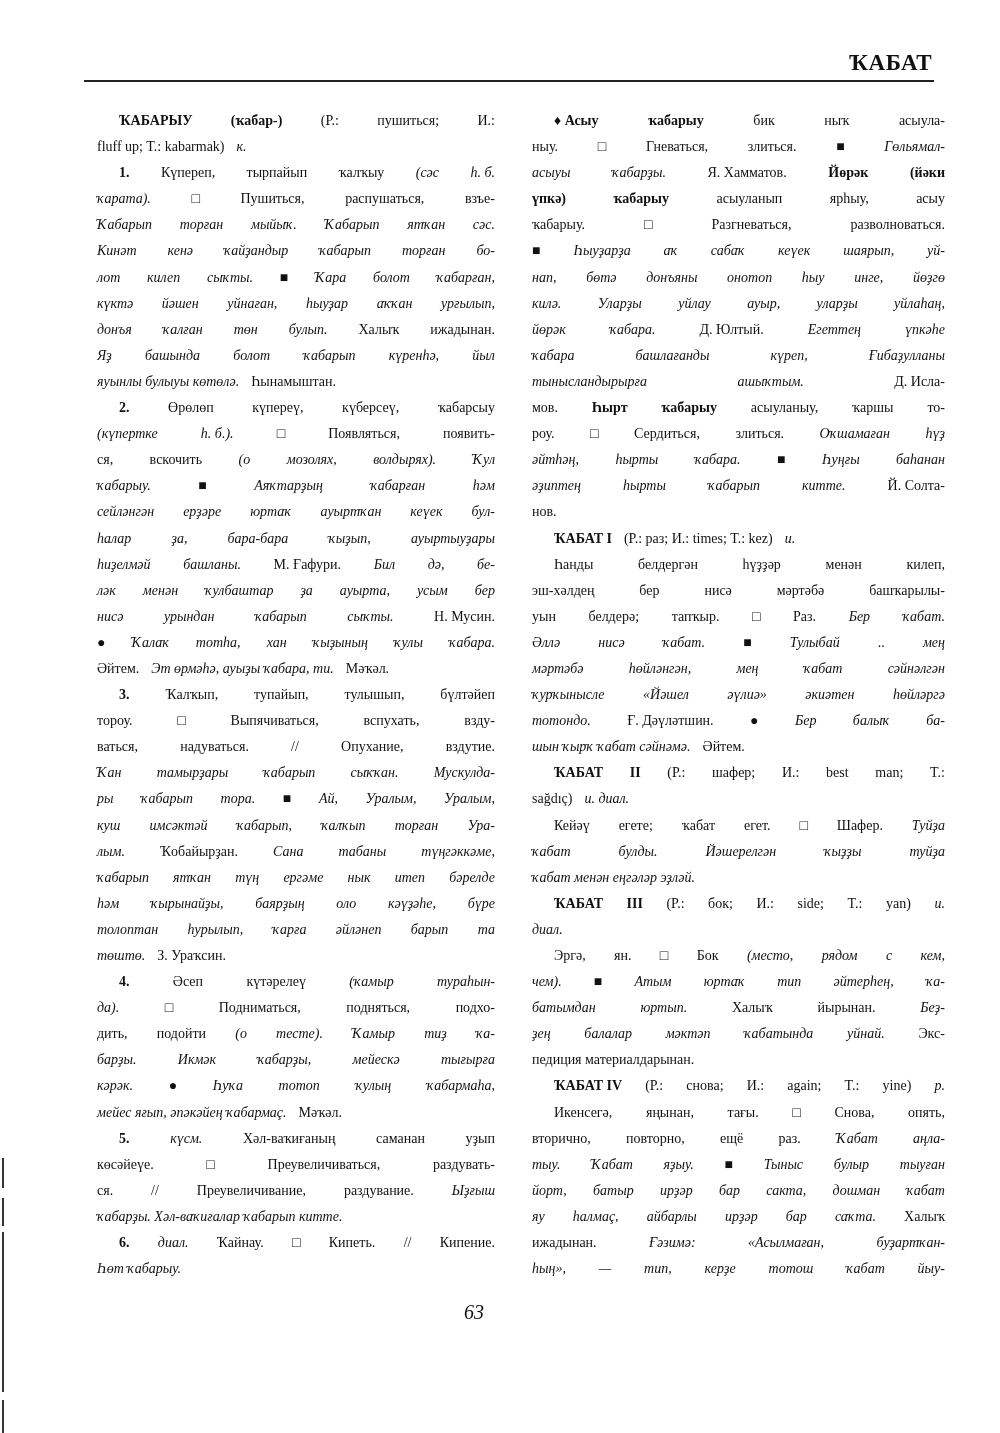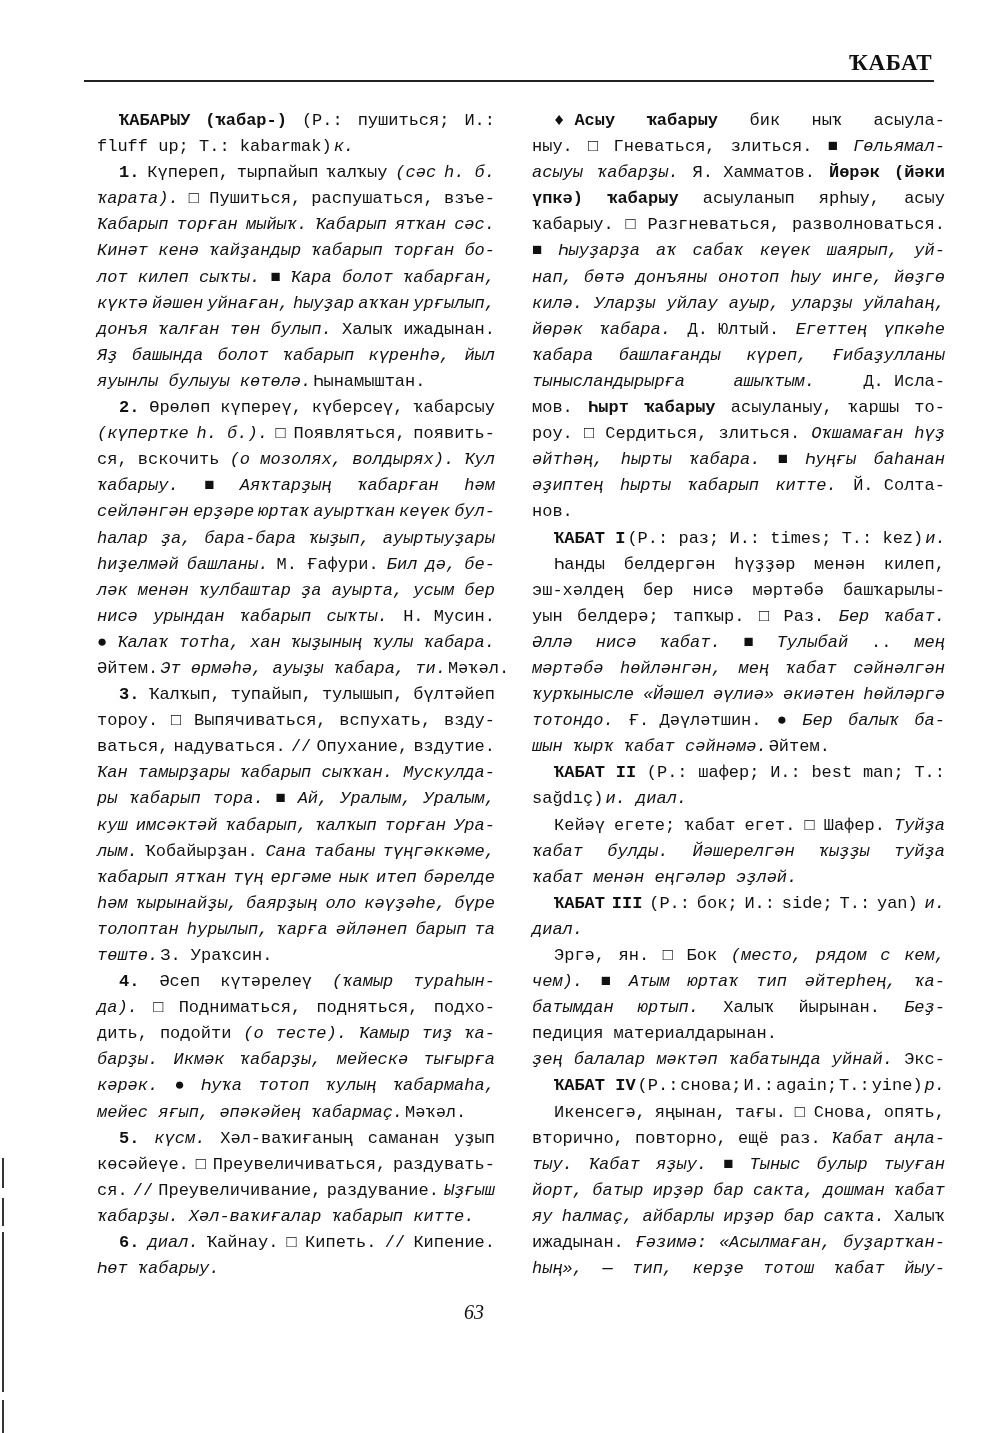--- a/index.html
+++ b/index.html
@@ -1,28 +1,28 @@
 <!DOCTYPE html>
 <html><head>
 <meta charset="utf-8">
 <style>
   html, body { margin: 0; padding: 0; background: #ffffff; }
   body { width: 1000px; height: 1433px; position: relative; overflow: hidden;
          font-family: "Liberation Serif", "DejaVu Serif", serif; color: #111; }
   .running-head { position: absolute; top: 50px; right: 68px; font-weight: bold; font-size: 23px; letter-spacing: 0.5px; }
   .head-rule { position: absolute; top: 80px; left: 84px; width: 850px; height: 0; border-top: 2px solid #222; }
-  .col { position: absolute; top: 108px; font-size: 17px; line-height: 26.1px; font-family: Liberation Mono, monospace; }
+  .col { position: absolute; top: 108px; font-size: 14px; line-height: 26.1px; }
   .col.left { left: 97px; width: 398px; }
   .col.right { left: 521px; width: 413px; margin-left: 11px; }
   .ln { display: block; text-align: justify; text-align-last: justify; white-space: nowrap; height: 26.1px; }
   .ln.last { text-align-last: left; }
   .ln.ind { padding-left: 22px; }
   .ln > span { white-space: pre; }
   .ln { display: flex; justify-content: space-between; }
-  .ln.last { justify-content: flex-start; gap: 2px; }
+  .ln.last { justify-content: flex-start; gap: 12px; }
   .b { font-weight: bold; }
   .i { font-style: italic; }
   .page-number { position: absolute; top: 1301px; left: 464px; font-size: 20px; font-style: italic; }
   .margin-mark { position: absolute; left: 2px; width: 2px; background: #333; }
 </style>
 </head>
 <body>
 
 <div>
   <div class="running-head">ҠАБАТ</div>
@@ -592,30 +592,30 @@
         <span class="i">әйтерһең,</span>
         <span class="i">ҡа-</span>
       </div>
       <div class="ln ">
         <span class="i">батымдан</span>
         <span class="i">юртып.</span>
         <span>Халыҡ</span>
         <span>йырынан.</span>
         <span class="i">Беҙ-</span>
       </div>
-      <div class="ln last">
-        <span>педиция материалдарынан.</span>
-      </div>
       <div class="ln ">
         <span class="i">ҙең</span>
         <span class="i">балалар</span>
         <span class="i">мәктәп</span>
         <span class="i">ҡабатында</span>
         <span class="i">уйнай.</span>
         <span>Экс-</span>
+      </div>
+      <div class="ln last">
+        <span>педиция материалдарынан.</span>
       </div>
       <div class="ln ind">
         <span class="b">ҠАБАТ IV</span>
         <span>(Р.:</span>
         <span>снова;</span>
         <span>И.:</span>
         <span>again;</span>
         <span>T.:</span>
         <span>yine)</span>
         <span class="i">р.</span>

